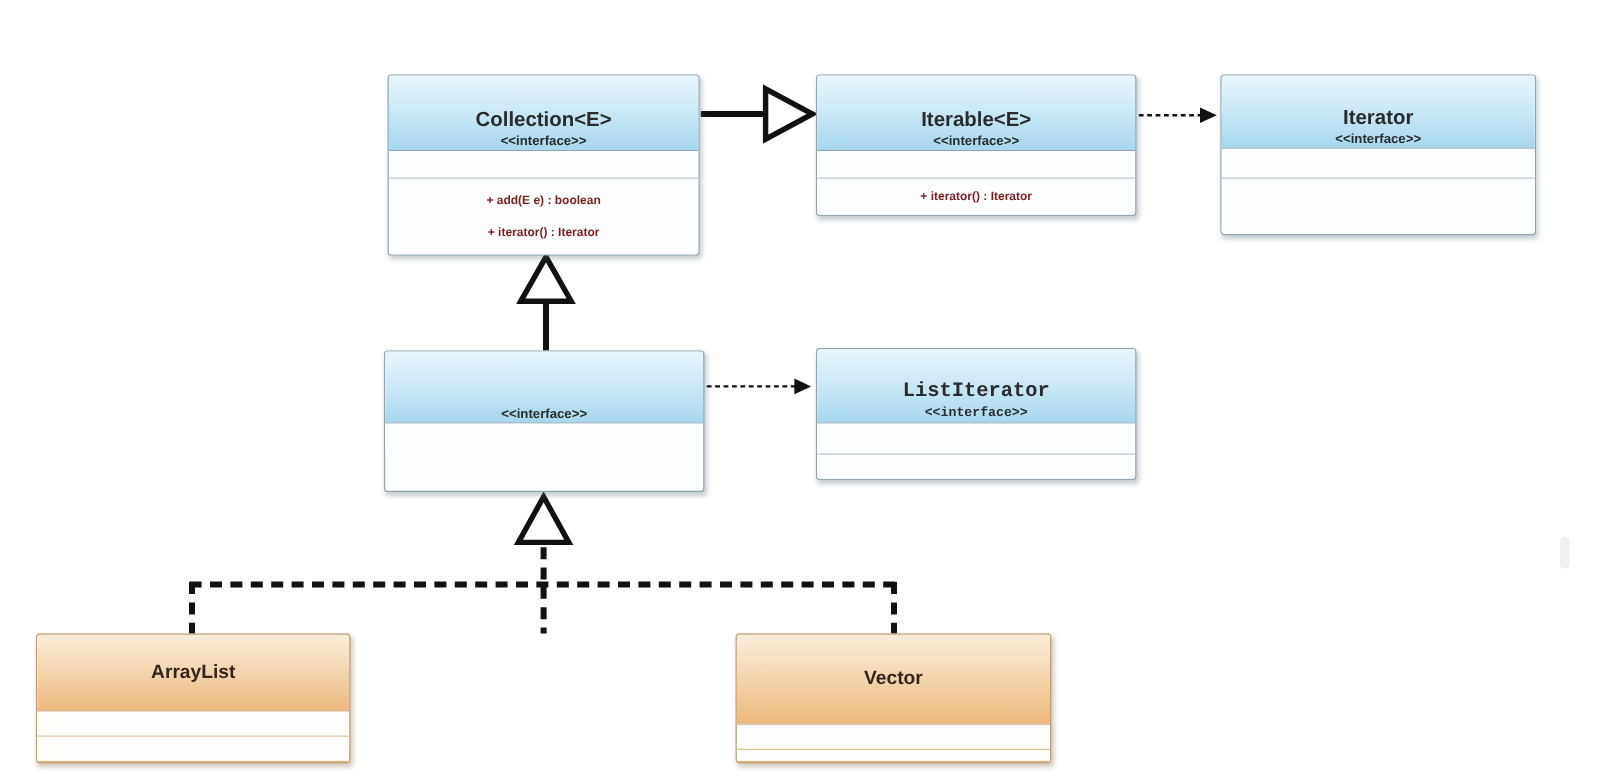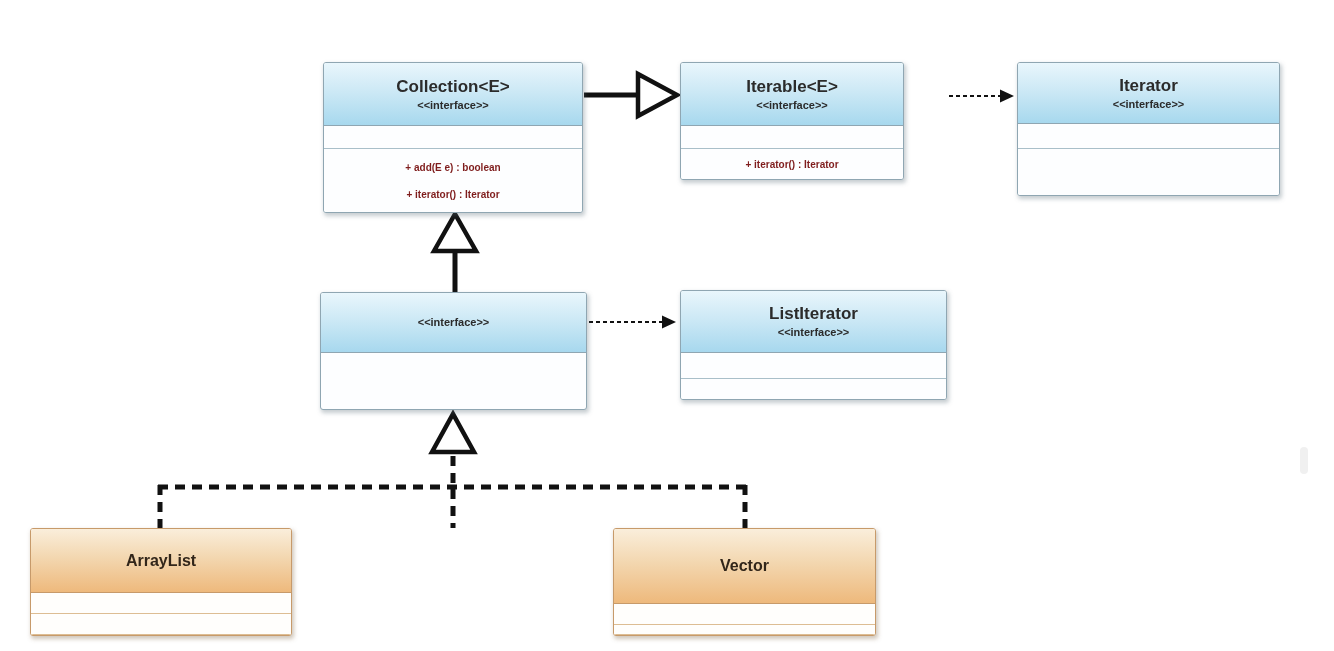--- a/index.html
+++ b/index.html
@@ -10,21 +10,21 @@
   .uml-box{
     position:absolute;display:flex;flex-direction:column;
     border:1px solid #8fa6b2;border-radius:3px;background:#fdfeff;
     box-shadow:1.5px 2.5px 4px rgba(90,110,120,.35);
     box-sizing:border-box;overflow:hidden;
   }
   .box-header{
     display:flex;flex-direction:column;align-items:center;justify-content:center;
     border-bottom:1px solid #8fa6b2;box-sizing:border-box;flex:0 0 auto;
   }
-  .blue .box-header{background:linear-gradient(180deg,#e9f6fc 0%,#cbe8f5 48%,#a7d8ee 100%);}
+  .blue .box-header{background:linear-gradient(180deg,#e9f6fc 0%,#cbe8f5 48%,#a7d8ee 100%);justify-content:flex-end;}
   .class-name{font-size:17px;font-weight:bold;color:#2b2b2b;line-height:1.35;white-space:nowrap;}
   .stereotype{font-size:11px;font-weight:bold;color:#2b2b2b;line-height:1.2;}
   .box-row{box-sizing:border-box;flex:0 0 auto;background:#fdfeff;}
   .blue .box-row{border-bottom:1px solid #a9bfc9;}
   .box-row:last-child{border-bottom:none;}
   .methods{display:flex;flex-direction:column;align-items:center;justify-content:center;}
   .method-line{font-size:10px;font-weight:bold;color:#7f1d1d;line-height:27px;text-align:center;white-space:nowrap;}
 
   .orange{border-color:#c79a6a;box-shadow:1.5px 2.5px 4px rgba(120,95,60,.35);}
   .orange .box-header{background:linear-gradient(180deg,#faeedb 0%,#f3d7b0 45%,#eeb97c 100%);border-bottom:1px solid #c79a6a;}
@@ -69,21 +69,21 @@
       <div class="class-name">Collection&lt;E&gt;</div>
       <div class="stereotype">&lt;&lt;interface&gt;&gt;</div>
     </div>
     <div class="box-row" style="height:23px;"></div>
     <div class="box-row methods" style="flex:1 1 auto;">
       <div class="method-line">+ add(E e) : boolean</div>
       <div class="method-line">+ iterator() : Iterator</div>
     </div>
   </div>
 
-  <div class="uml-box blue" style="left:680px;top:62px;width:224px;height:118px;">
+  <div class="uml-box blue" style="left:680px;top:62px;width:267px;height:118px;">
     <div class="box-header" style="height:63px;">
       <div class="class-name">Iterable&lt;E&gt;</div>
       <div class="stereotype">&lt;&lt;interface&gt;&gt;</div>
     </div>
     <div class="box-row" style="height:23px;"></div>
     <div class="box-row methods" style="flex:1 1 auto;">
       <div class="method-line">+ iterator() : Iterator</div>
     </div>
   </div>
 
@@ -97,21 +97,21 @@
   </div>
 
   <div class="uml-box blue" style="left:320px;top:292px;width:267px;height:118px;">
     <div class="box-header" style="height:60px;">
       <div class="stereotype">&lt;&lt;interface&gt;&gt;</div>
     </div>
     <div class="box-row" style="height:25px;"></div>
   </div>
 
   <div class="uml-box blue" style="left:680px;top:290px;width:267px;height:110px;">
-    <div class="box-header" style="height:62px;">
+    <div class="box-header" style="height:62px;font-family:Liberation Mono, monospace;">
       <div class="class-name">ListIterator</div>
       <div class="stereotype">&lt;&lt;interface&gt;&gt;</div>
     </div>
     <div class="box-row" style="height:26px;"></div>
     <div class="box-row" style="flex:1 1 auto;"></div>
   </div>
 
   <div class="uml-box orange" style="left:30px;top:528px;width:262px;height:108px;">
     <div class="box-header" style="height:64px;">
       <div class="class-name">ArrayList</div>

